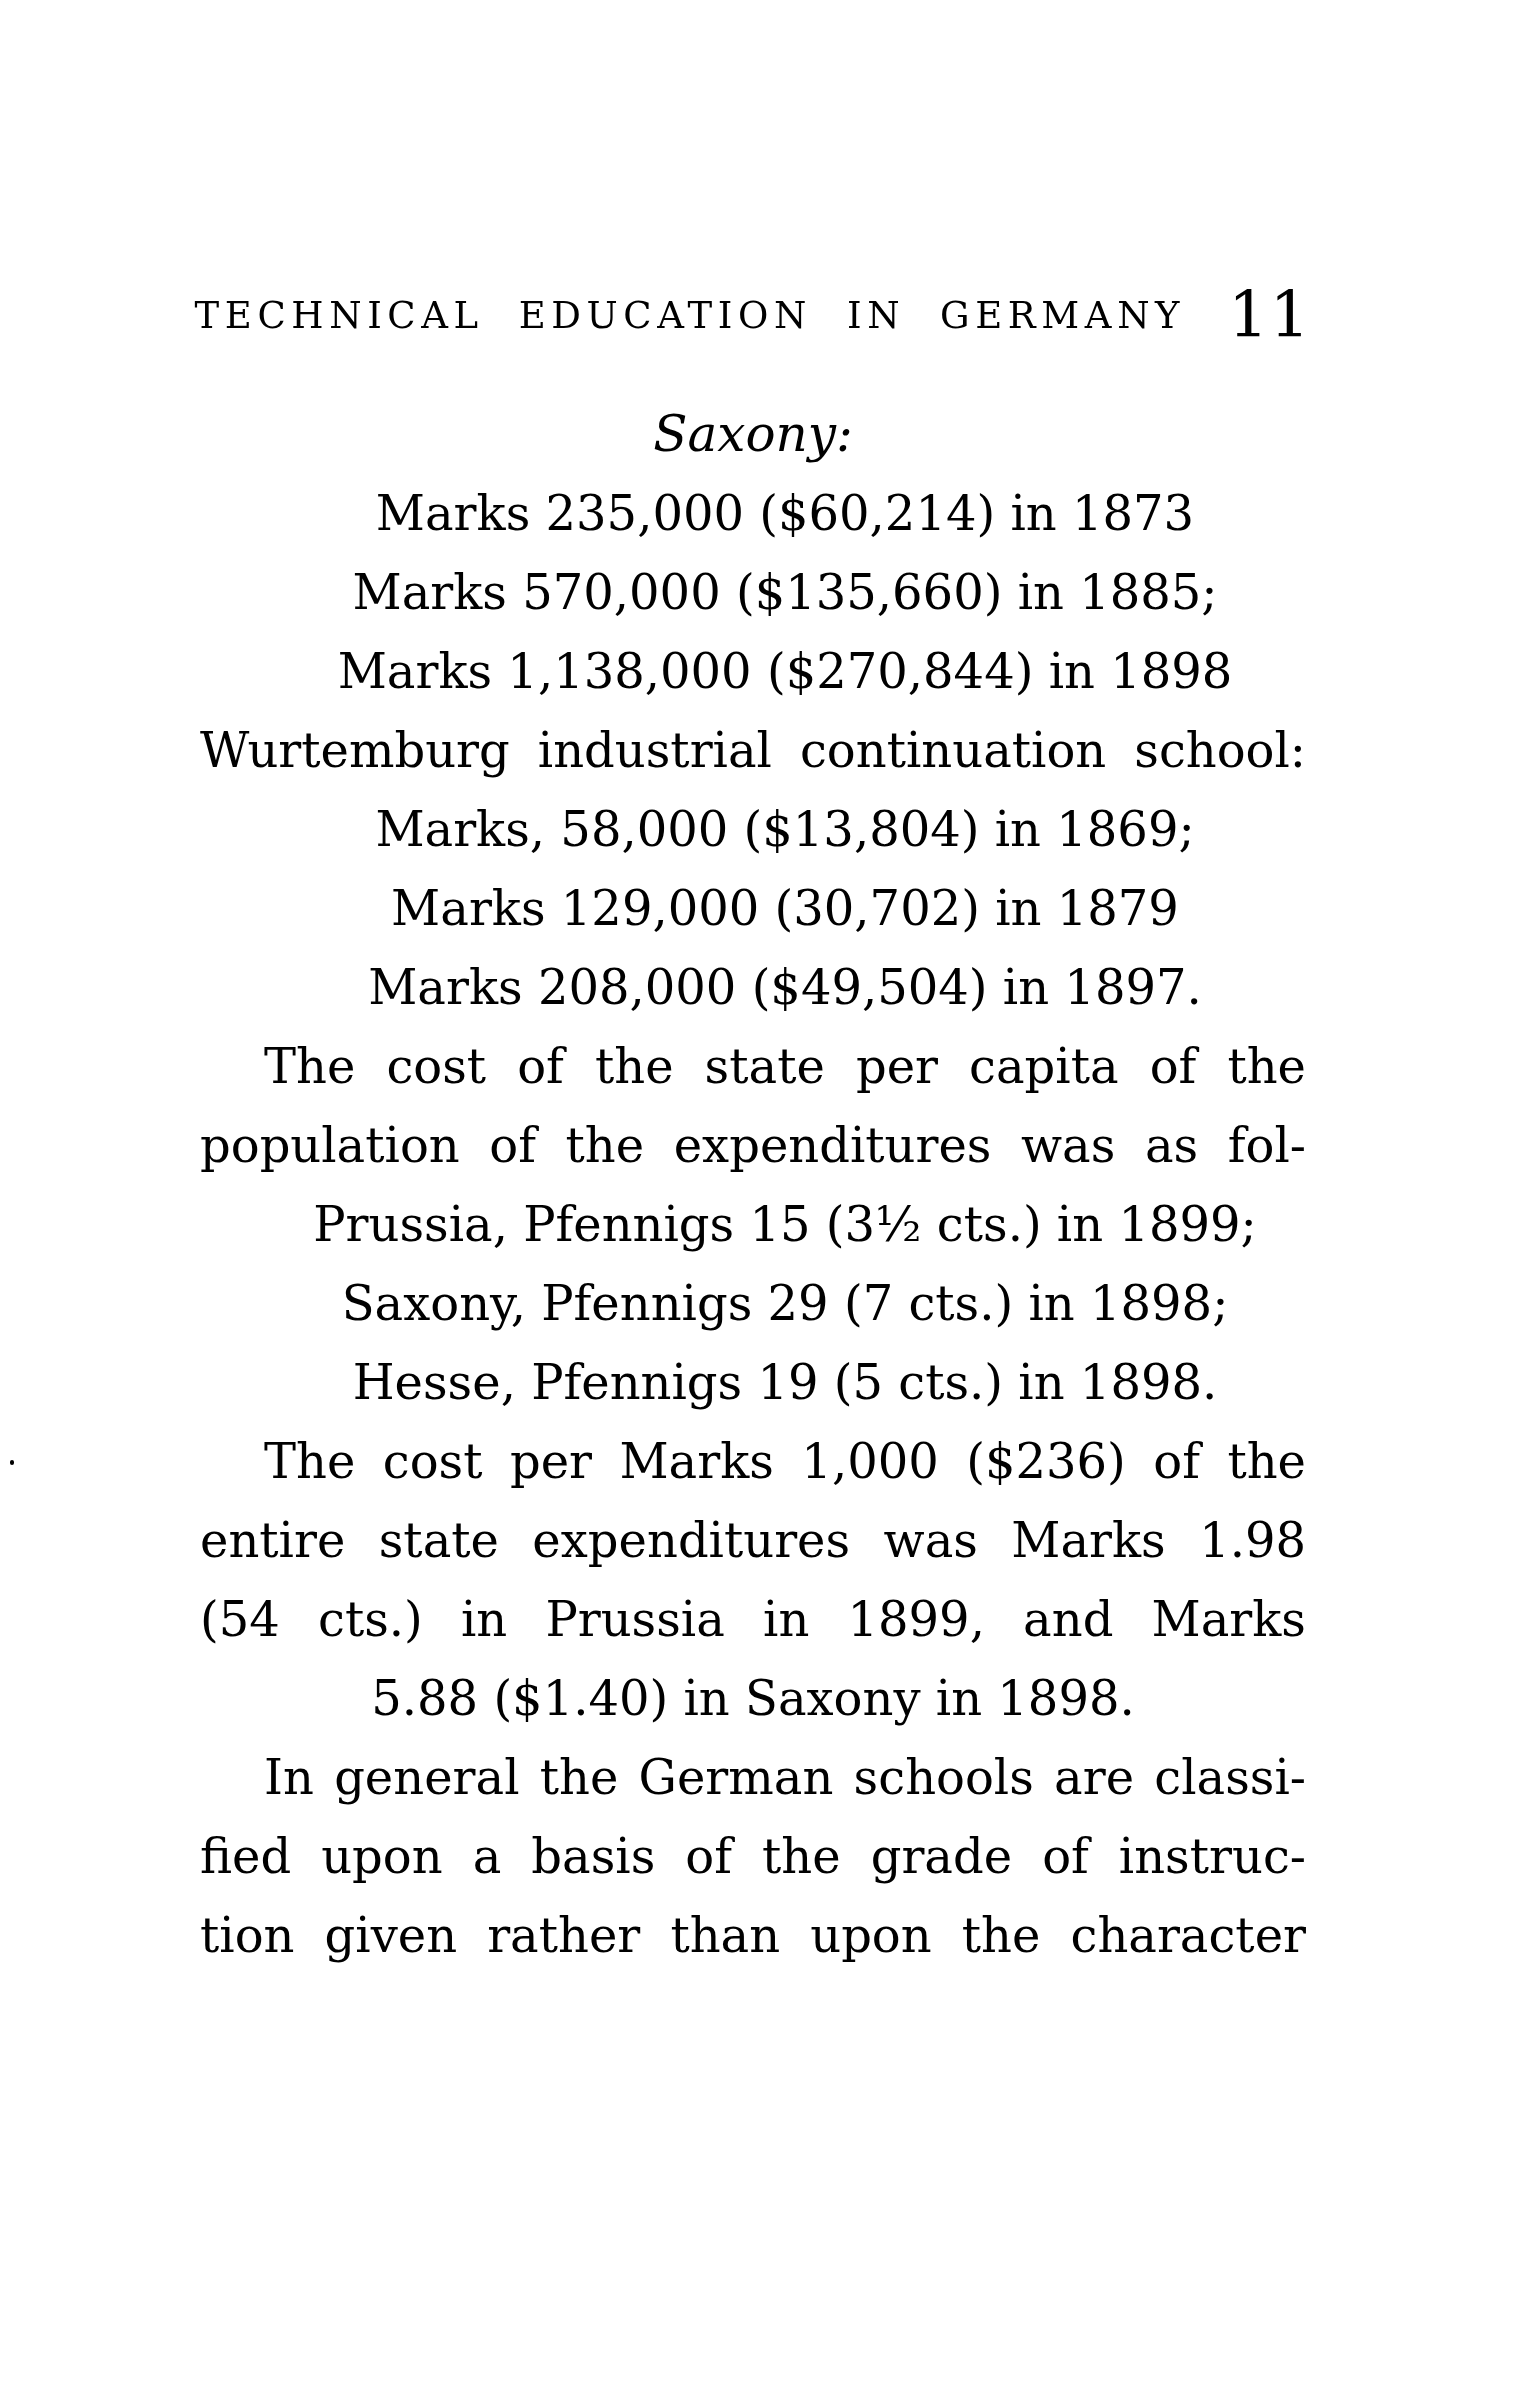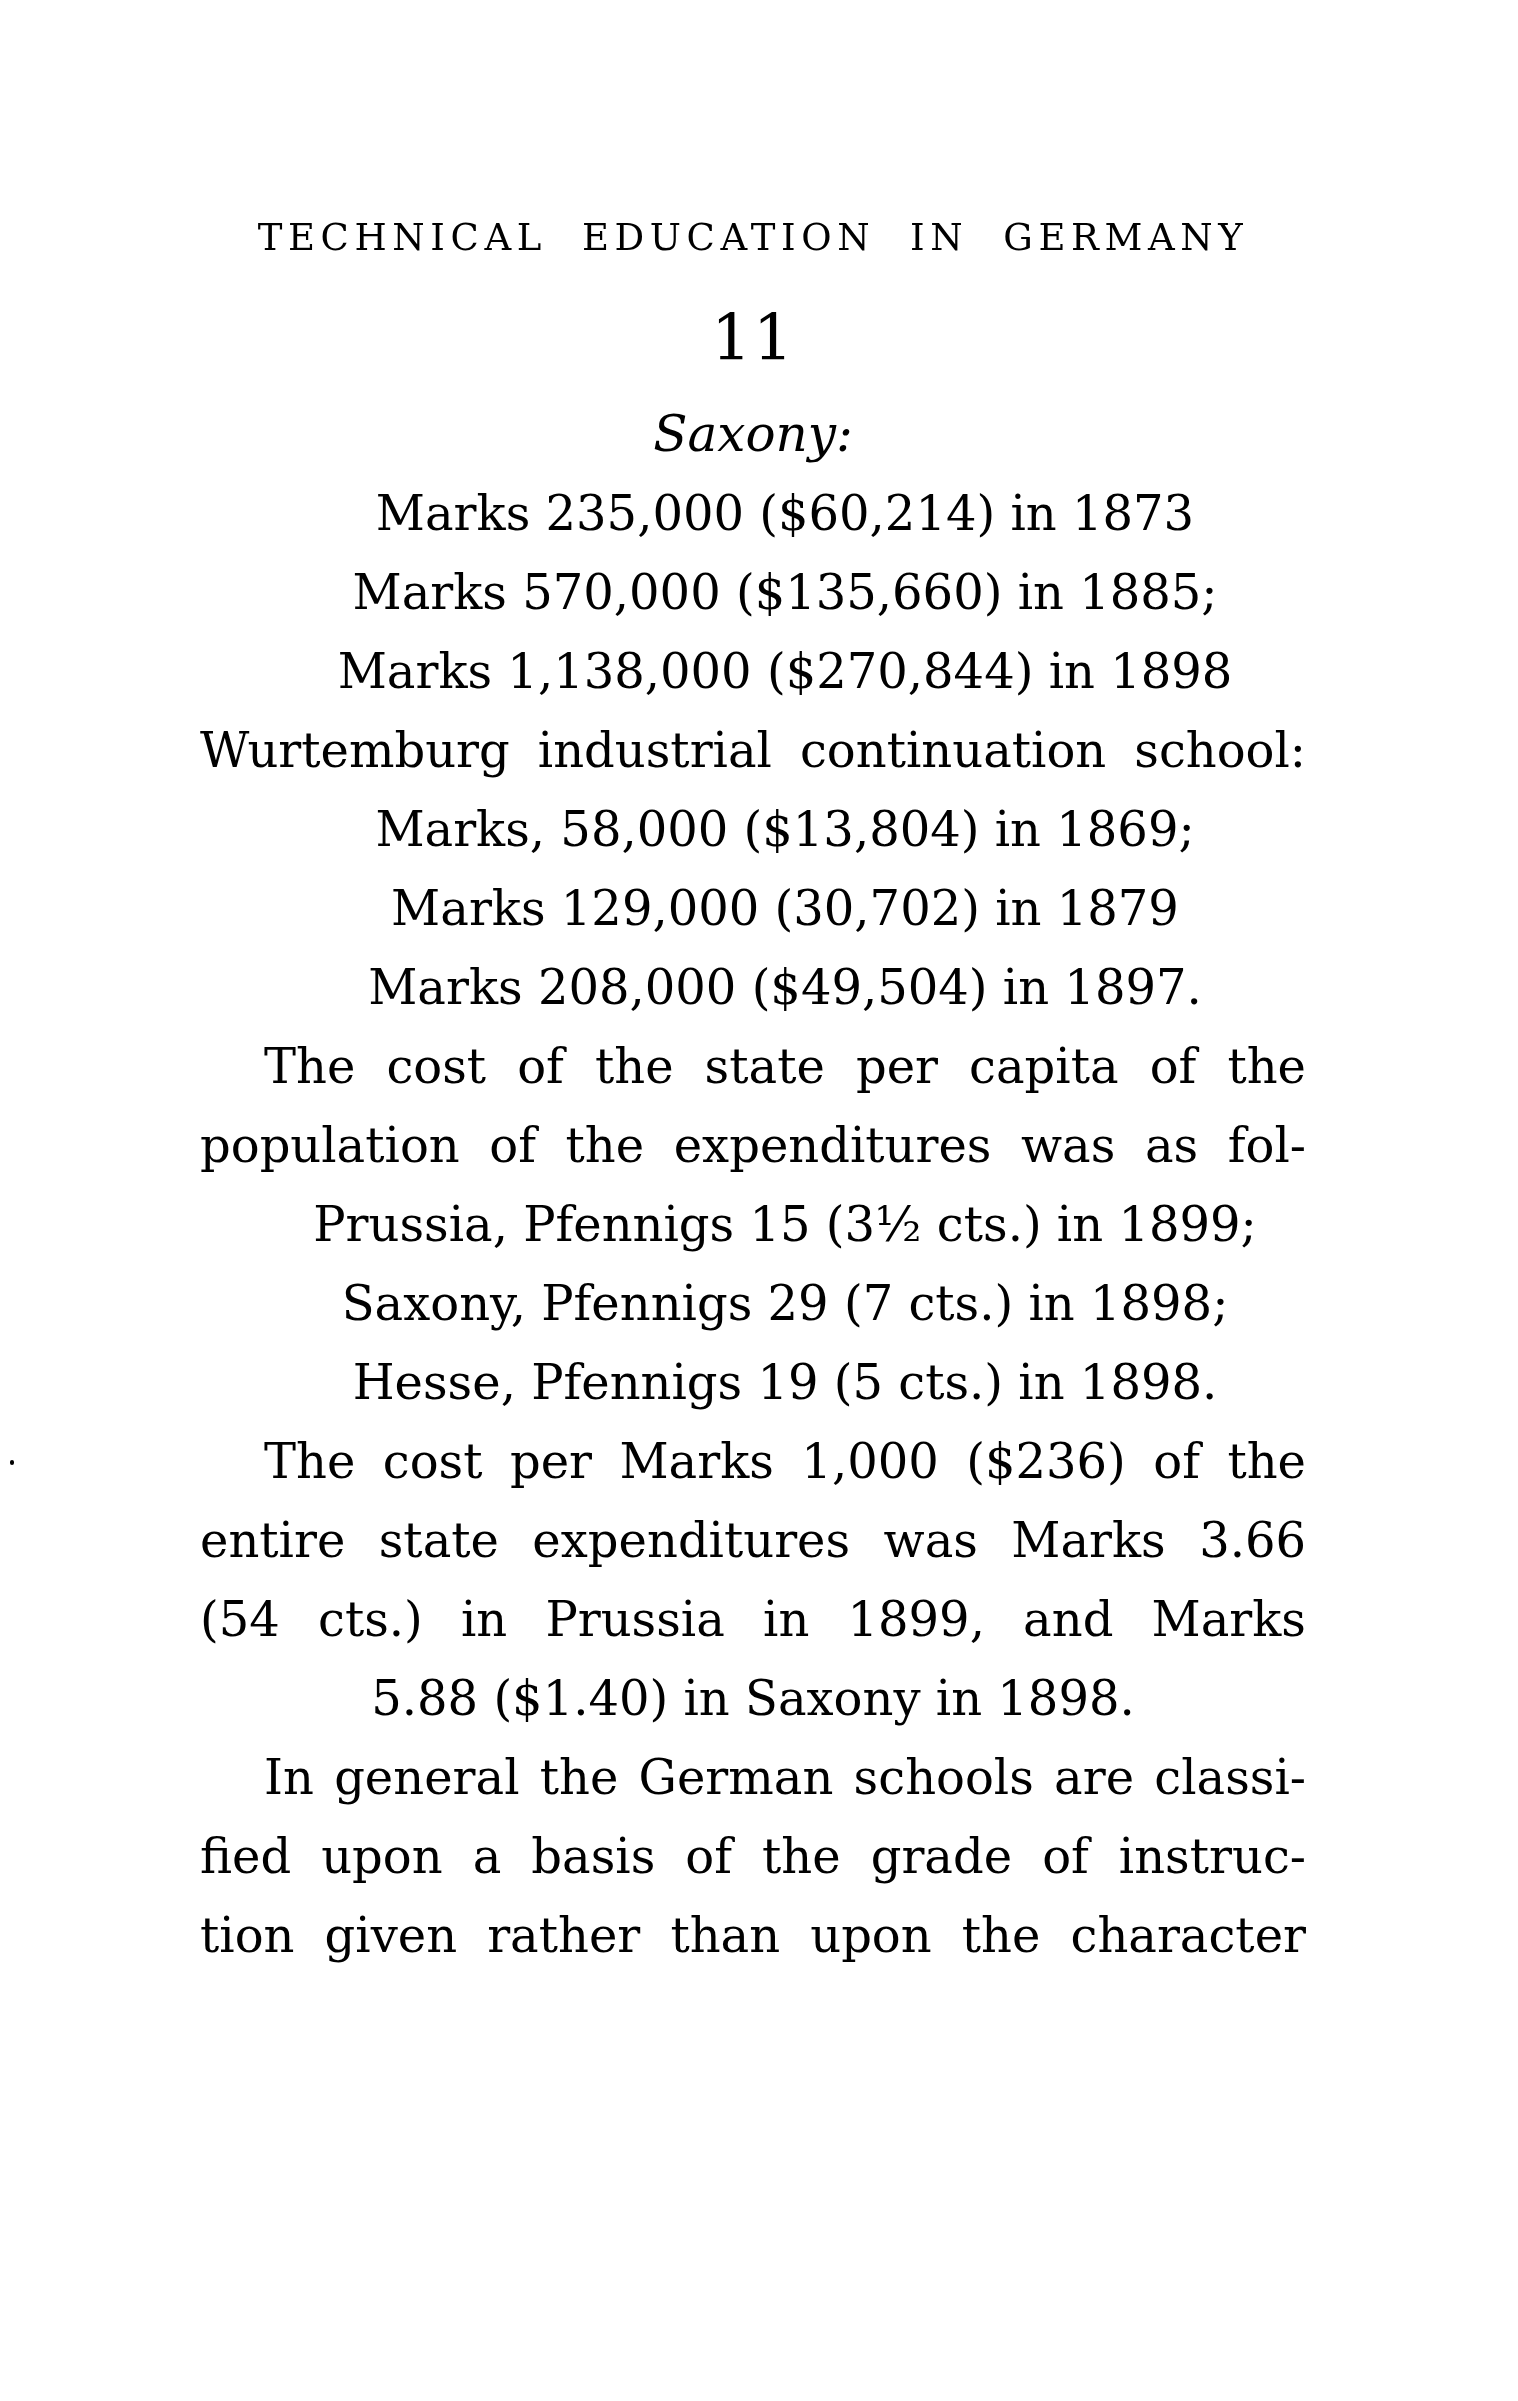--- a/index.html
+++ b/index.html
@@ -10,29 +10,28 @@
     position: relative;
     overflow: hidden;
     font-family: "DejaVu Serif", serif;
     color: #000000;
   }
   .page { position: absolute; inset: 0; }
 
   
   .running-head {
     position: absolute;
-    top: 262px;
+    top: 282px;
     left: 200px;
     width: 1106px;
     height: 67px;
     display: flex;
     align-items: center;
     justify-content: center;
     gap: 43px;
-    flex-direction: column;
   }
   .running-head .title {
     font-size: 37px;
     letter-spacing: 5.6px;
     word-spacing: 17.6px;
     white-space: nowrap;
   }
   .running-head .folio {
     font-size: 63px;
     letter-spacing: 1.6px;
@@ -94,21 +93,21 @@
     <div class="line just">Wurtemburg industrial continuation school:</div>
     <div class="line indent">Marks, 58,000 ($13,804) in 1869;</div>
     <div class="line indent">Marks 129,000 (30,702) in 1879</div>
     <div class="line indent">Marks 208,000 ($49,504) in 1897.</div>
     <div class="line indent just">The cost of the state per capita of the</div>
     <div class="line just">population of the expenditures was as fol-</div>
     <div class="line indent">Prussia, Pfennigs 15 (3½ cts.) in 1899;</div>
     <div class="line indent">Saxony, Pfennigs 29 (7 cts.) in 1898;</div>
     <div class="line indent">Hesse, Pfennigs 19 (5 cts.) in 1898.</div>
     <div class="line indent just">The cost per Marks 1,000 ($236) of the</div>
-    <div class="line just">entire state expenditures was Marks 3.66</div>
+    <div class="line just">entire state expenditures was Marks 1.98</div>
     <div class="line just">(54 cts.) in Prussia in 1899, and Marks</div>
     <div class="line">5.88 ($1.40) in Saxony in 1898.</div>
     <div class="line indent just">In general the German schools are classi-</div>
     <div class="line just">fied upon a basis of the grade of instruc-</div>
     <div class="line just">tion given rather than upon the character</div>
   </div>
 
   <div class="speck"></div>
 
 </div>

